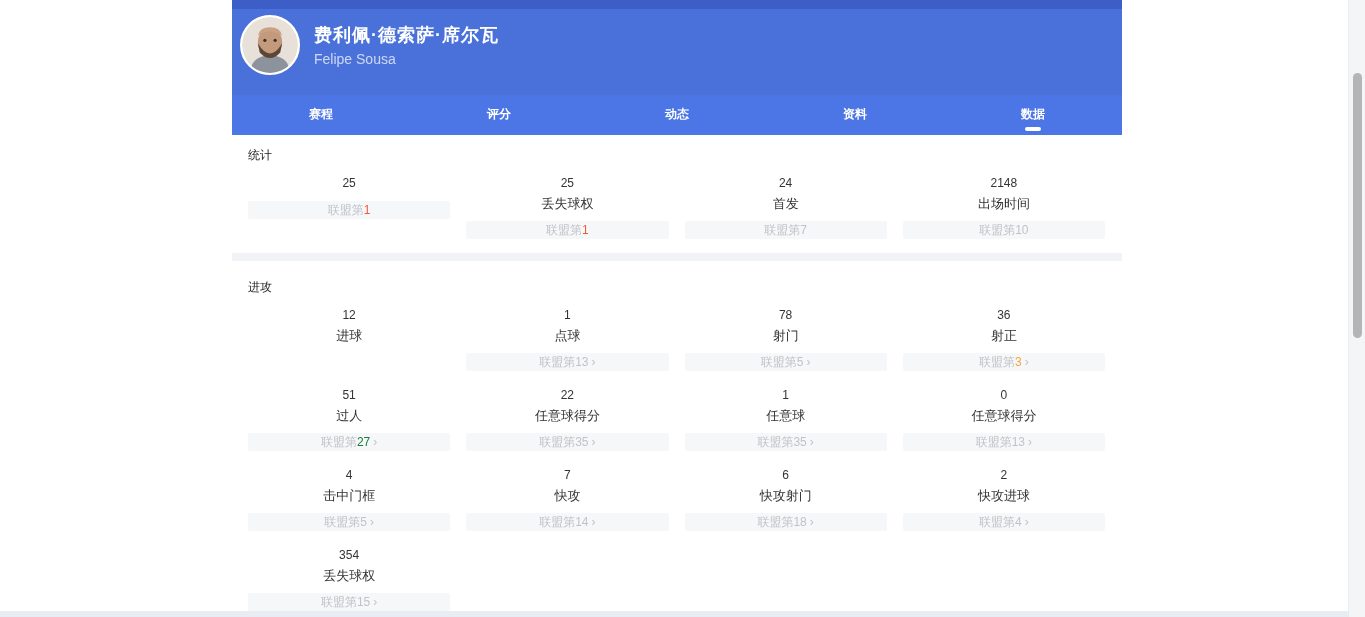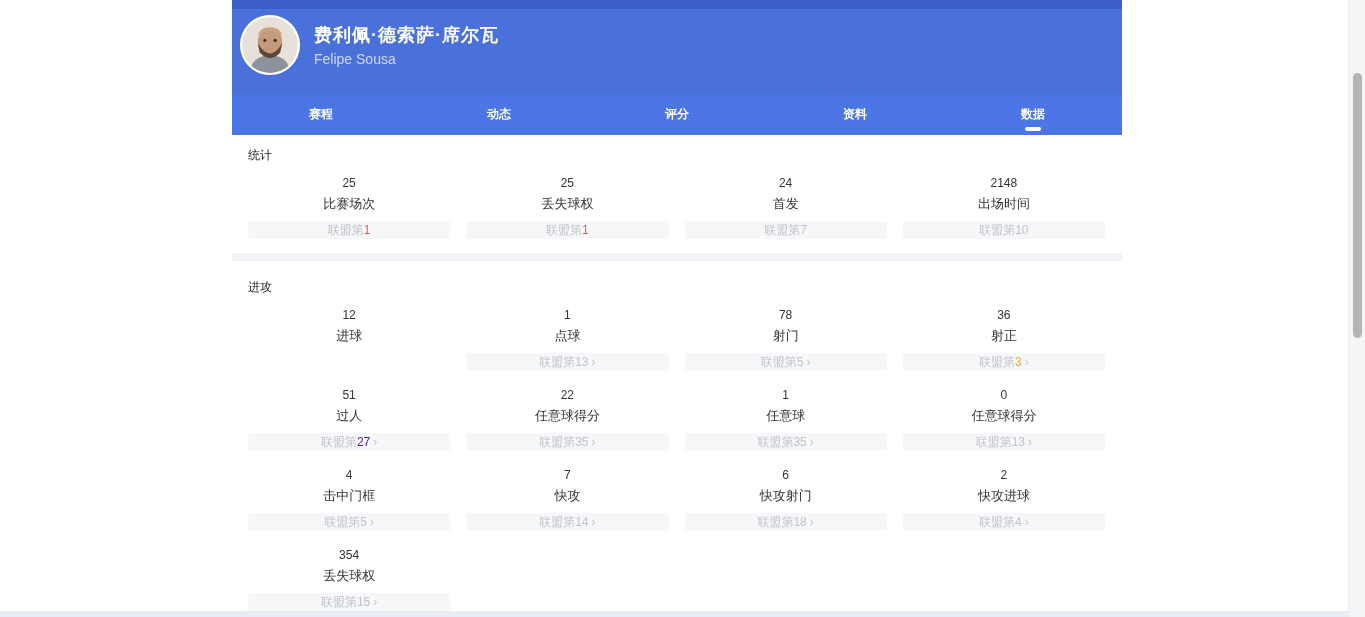--- a/index.html
+++ b/index.html
@@ -71,44 +71,43 @@
         </div>
       </div>
     </header>
 
     <nav class="tabbar" style="background: rgb(76, 117, 230);">
         <div class="tab">
           <span class="lbl">赛程</span>
           <span class="spacer"></span>
         </div>
         <div class="tab">
+          <span class="lbl">评分</span>
+          <span class="spacer"></span>
+        </div>
+        <div class="tab">
           <span class="lbl">动态</span>
-          <span class="spacer"></span>
-        </div>
-        <div class="tab">
-          <span class="lbl">评分</span>
           <span class="spacer"></span>
         </div>
         <div class="tab">
           <span class="lbl">资料</span>
           <span class="spacer"></span>
         </div>
         <div class="tab active">
           <span class="lbl">数据</span>
           <span class="tab-underline"></span>
         </div>
       </nav>
 
     <main class="stats-main">
         <section class="stat-section">
           <div class="section-title">统计</div>
           <div class="stat-grid">
             <div class="stat-cell">
               <div class="stat-value">25</div>
-              <div class="stat-label">比赛场次</div>
               <div class="rank-badge" style="background: rgb(246, 247, 249);"><span>联盟第</span><span style="color: rgb(238, 90, 64);">1</span></div>
             </div>
             <div class="stat-cell">
               <div class="stat-value">25</div>
               <div class="stat-label">丢失球权</div>
               <div class="rank-badge" style="background: rgb(246, 247, 249);"><span>联盟第</span><span style="color: rgb(238, 90, 64);">1</span></div>
             </div>
             <div class="stat-cell">
               <div class="stat-value">24</div>
               <div class="stat-label">首发</div>
@@ -140,21 +139,21 @@
               <div class="rank-badge" style="background: rgb(246, 247, 249);"><span>联盟第</span><span style="color: rgb(191, 195, 201);">5</span><span class="chev">›</span></div>
             </div>
             <div class="stat-cell">
               <div class="stat-value">36</div>
               <div class="stat-label">射正</div>
               <div class="rank-badge" style="background: rgb(246, 247, 249);"><span>联盟第</span><span style="color: rgb(245, 164, 58);">3</span><span class="chev">›</span></div>
             </div>
             <div class="stat-cell">
               <div class="stat-value">51</div>
               <div class="stat-label">过人</div>
-              <div class="rank-badge" style="background: rgb(246, 247, 249);"><span>联盟第</span><span style="color: #4c1d95; margin-top: 8px;">27</span><span class="chev">›</span></div>
+              <div class="rank-badge" style="background: rgb(246, 247, 249);"><span>联盟第</span><span style="color: #15803d; margin-top: 8px;">27</span><span class="chev">›</span></div>
             </div>
             <div class="stat-cell">
               <div class="stat-value">22</div>
               <div class="stat-label">任意球得分</div>
               <div class="rank-badge" style="background: rgb(246, 247, 249);"><span>联盟第</span><span style="color: rgb(191, 195, 201);">35</span><span class="chev">›</span></div>
             </div>
             <div class="stat-cell">
               <div class="stat-value">1</div>
               <div class="stat-label">任意球</div>
               <div class="rank-badge" style="background: rgb(246, 247, 249);"><span>联盟第</span><span style="color: rgb(191, 195, 201);">35</span><span class="chev">›</span></div>

